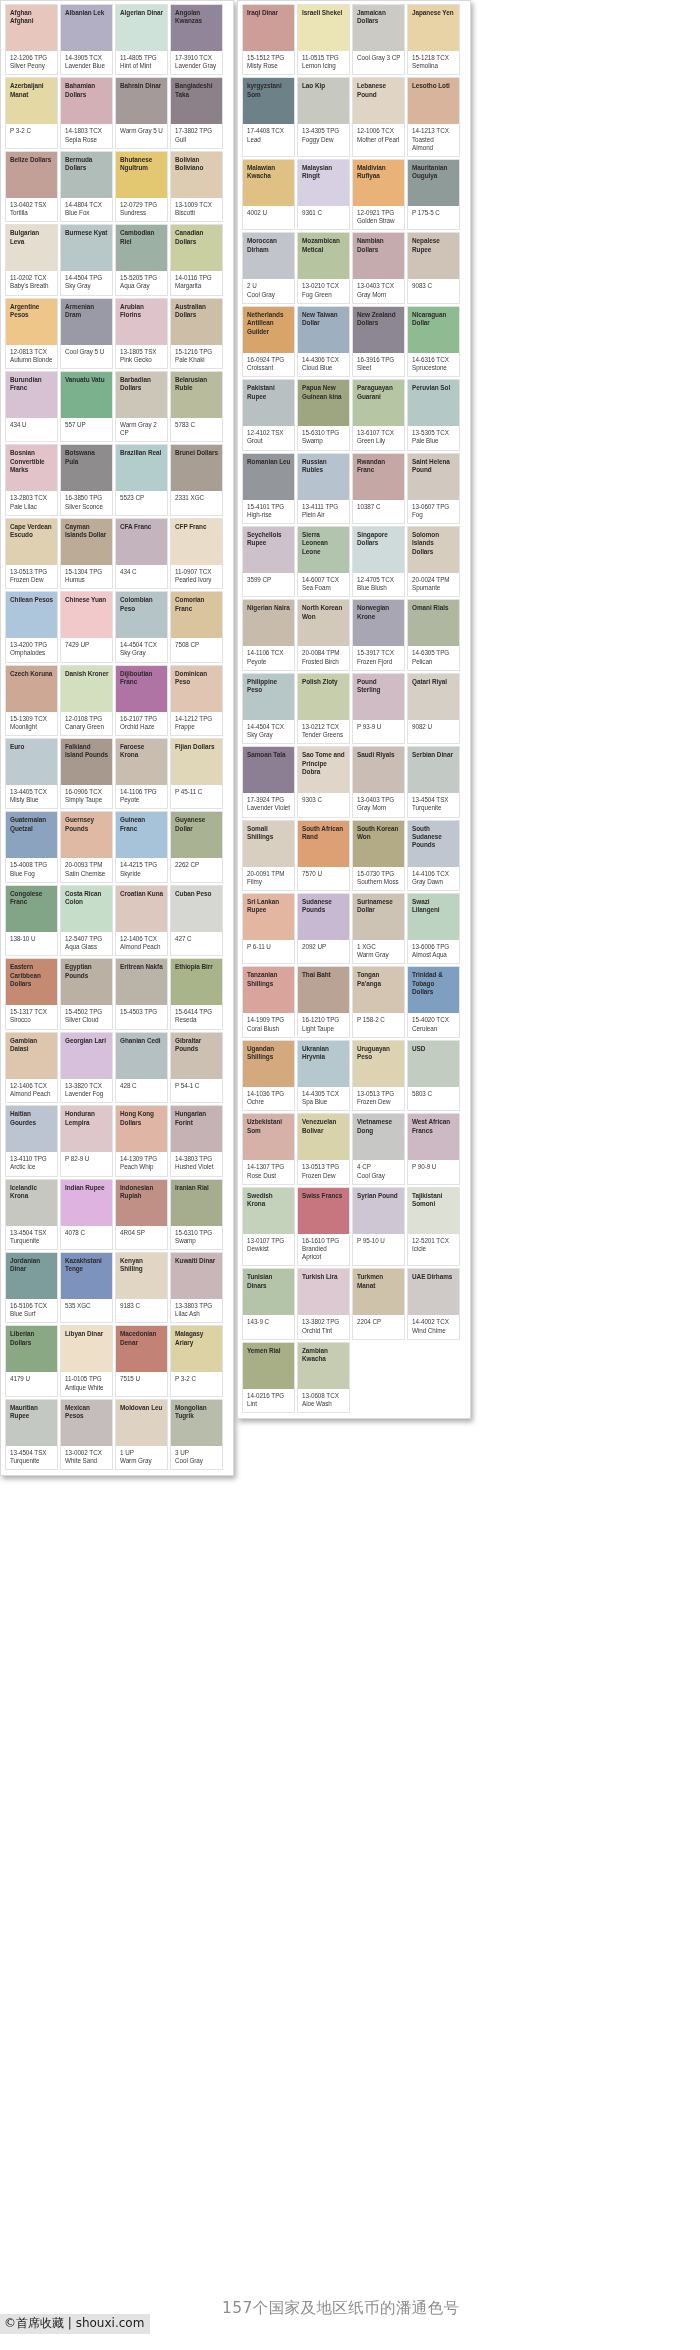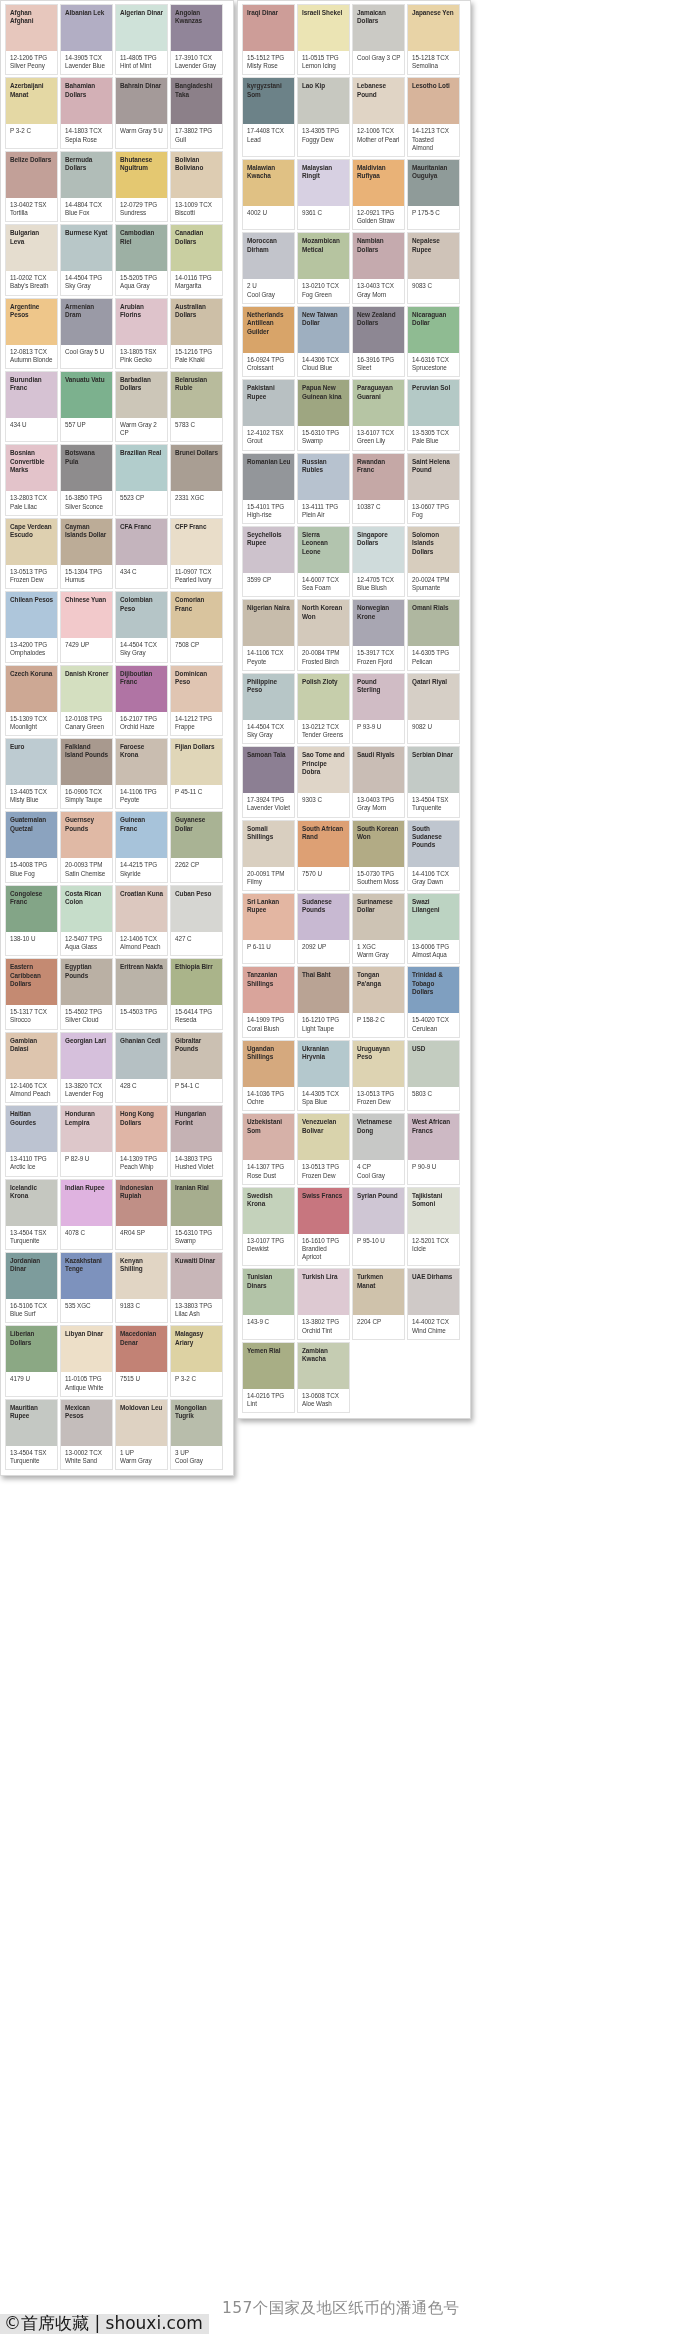--- a/index.html
+++ b/index.html
@@ -75,21 +75,21 @@
     left: 0;
     top: 2292px;
     width: 700px;
     height: 58px;
   }
   .credit {
     position: absolute;
     left: 0px; top: 22px;
     background: #e3e3e3;
     color: #1b1b1b;
-    font-size: 17px;
+    font-size: 12px;
     line-height: 15px;
     padding: 2px 6px 3px 4px;
     white-space: nowrap;
     font-family: "DejaVu Sans", sans-serif;
   }
   .caption {
     position: absolute;
     left: 222px; top: 6px;
     width: 260px;
     text-align: left;

